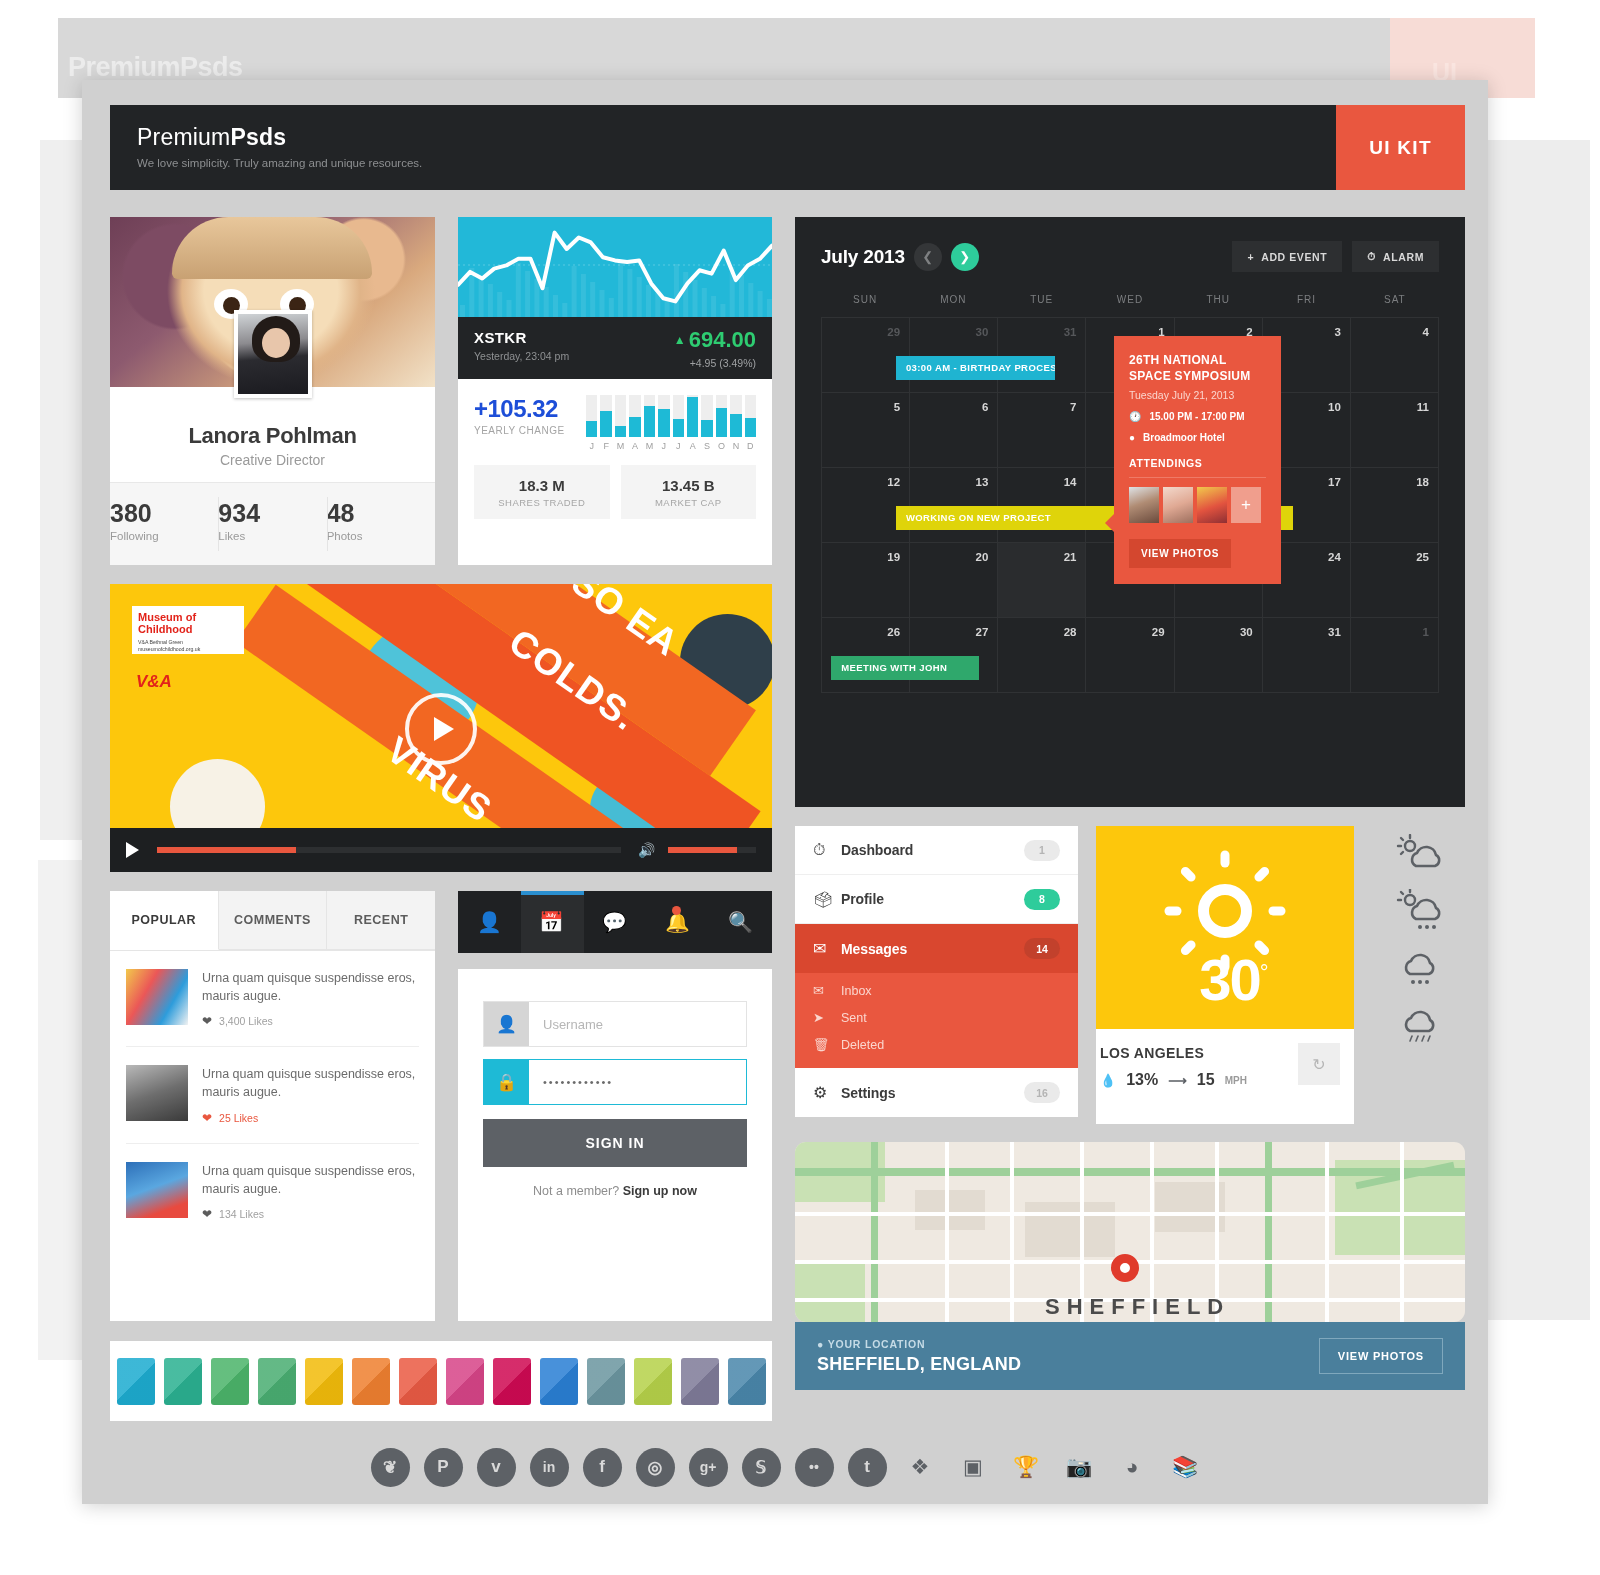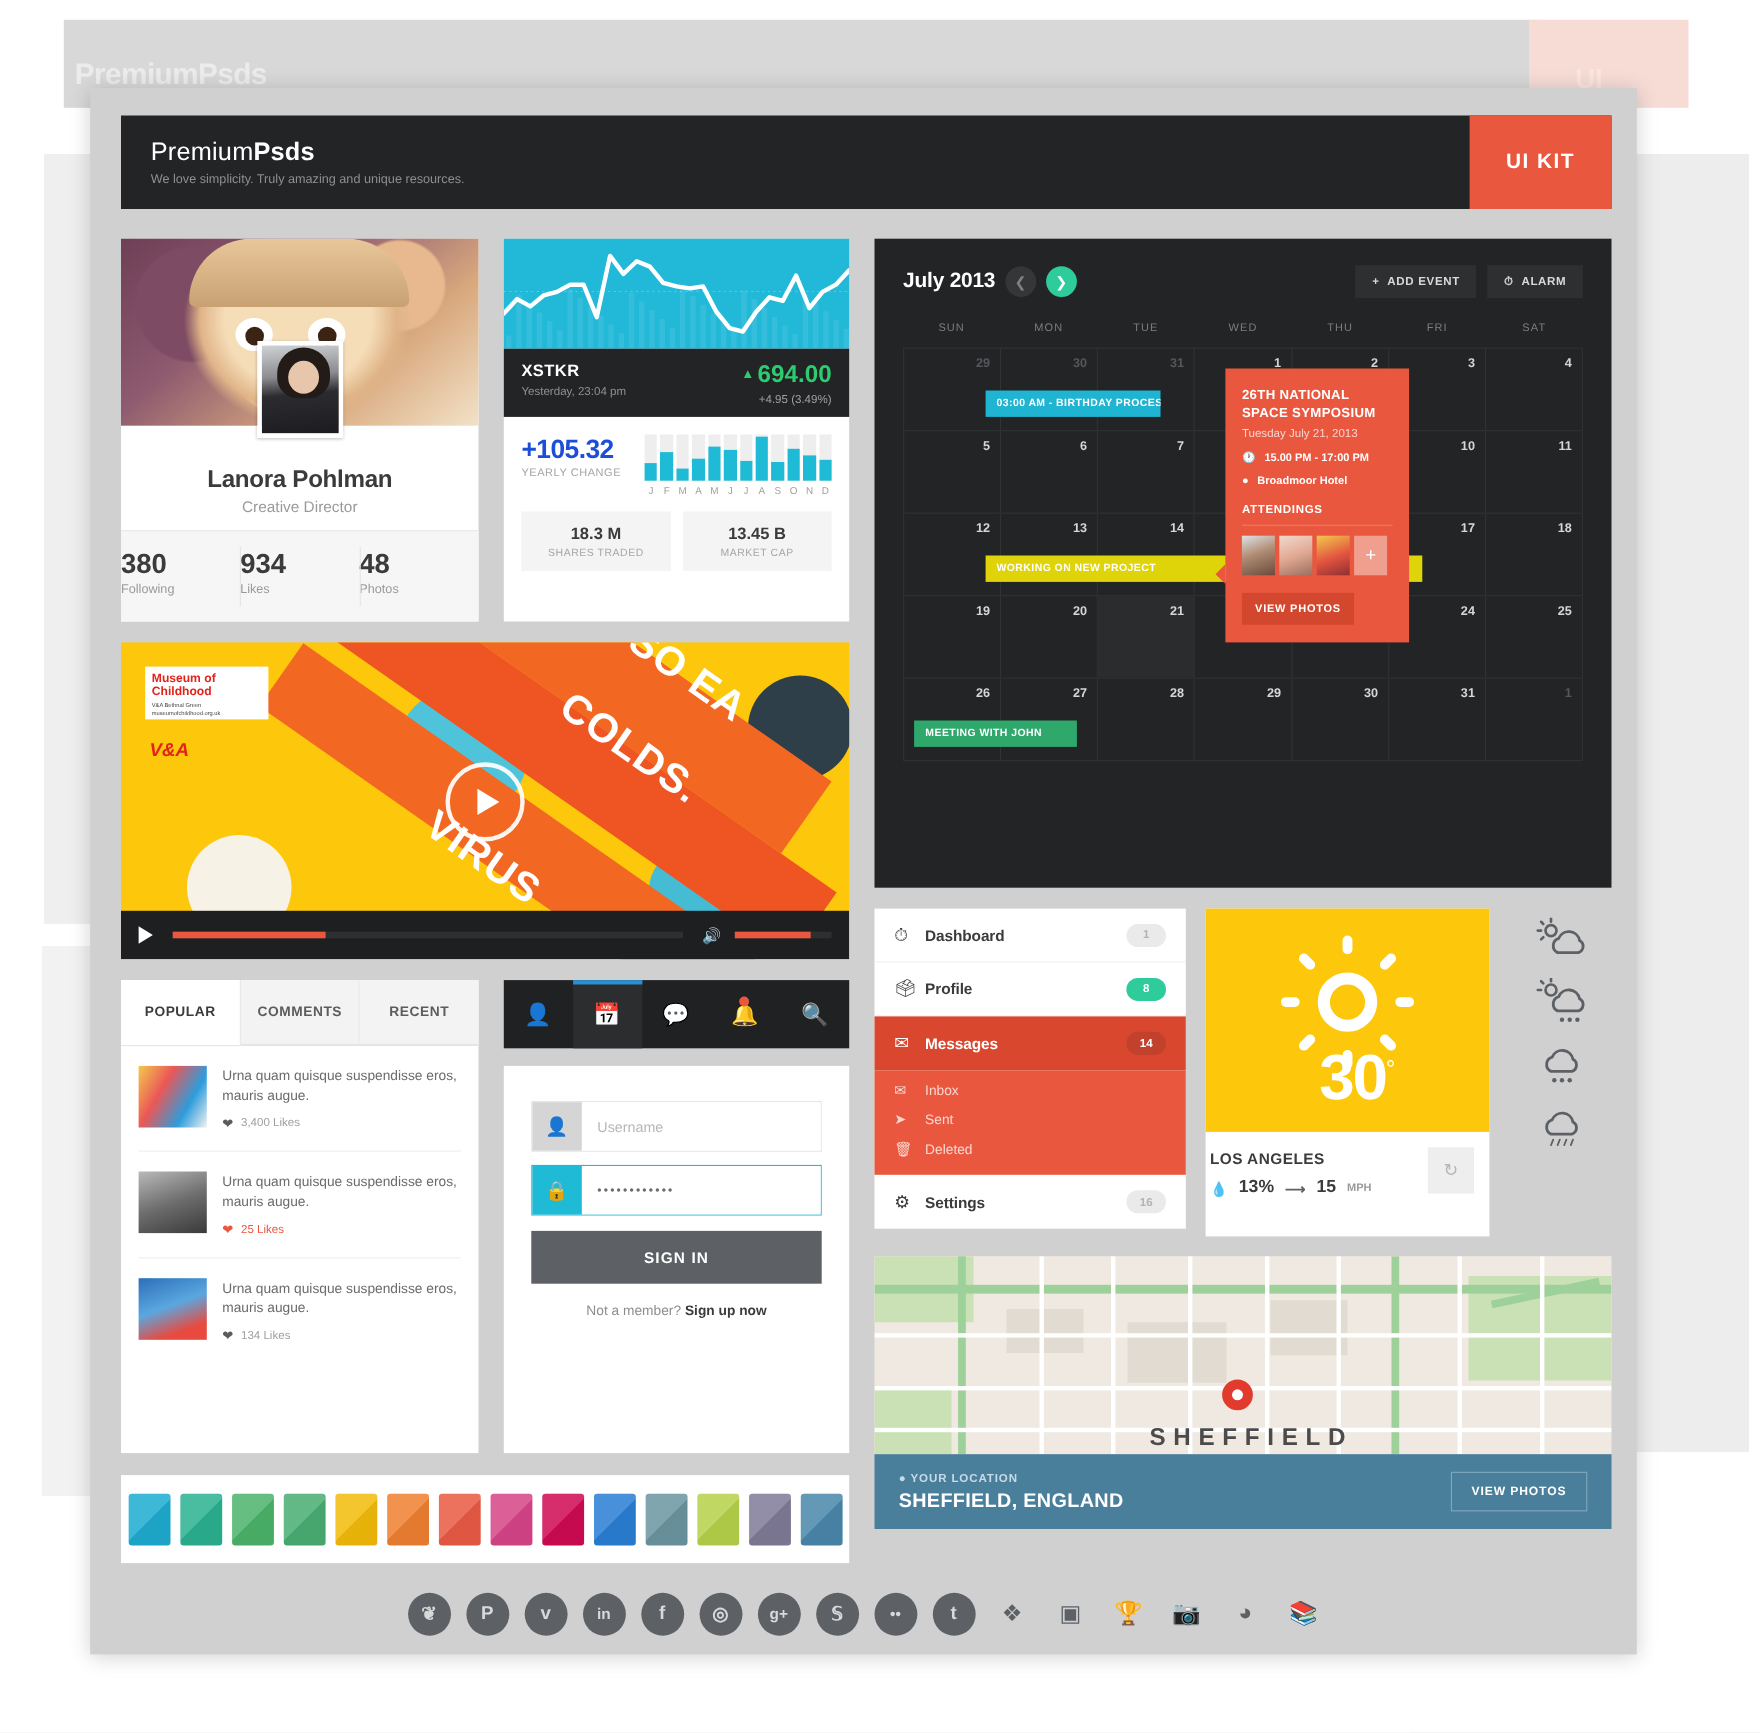--- a/index.html
+++ b/index.html
@@ -238,21 +238,21 @@
   .wstats { display:flex; align-items:center; gap:10px; margin-top:10px; font-size:16px; font-weight:bold; color:#3b3b3b;}
   .wstats .u { font-size:10px; color:#9a9a9a; font-weight:bold;}
   .wstats .g { color:#5d6166; font-size:13px;}
   .wrefresh { position:absolute; right:14px; top:14px; width:42px; height:42px; background:#eeeeee; color:#b6b6b6;
               display:flex; align-items:center; justify-content:center; font-size:16px;}
   .wicons { position:absolute; left:1290px; top:746px; width:95px; }
   .wicon { height:55px; display:flex; align-items:center; justify-content:center; color:#5d6166; margin-bottom:2px;}
 
   
   .map { position:absolute; left:713px; top:1062px; width:670px; height:180px; overflow:hidden;
-         background:#efe9e1; }
+         background:#efe9e1;border-radius:11px; }
   .maproad { position:absolute; background:#ffffff; }
   .mapgreen { position:absolute; background:#c9e1b4;}
   .mapmajor { position:absolute; background:#9ed09a;}
   .mapblock { position:absolute; background:#e2dbd1;}
   .mappin { position:absolute; left:316px; top:112px; width:28px; height:28px; background:#e03b2c;
             border-radius:50% 50% 50% 50%; transform:rotate(-45deg);}
   .mappin::after { content:""; position:absolute; left:9px; top:9px; width:10px; height:10px; background:#fff; border-radius:50%;}
   .maplabel { position:absolute; left:250px; top:152px; font-size:22px; font-weight:bold; color:#4b4b4b; letter-spacing:7px;}
   .mapbar { position:absolute; left:713px; top:1242px; width:670px; height:68px; background:#4a7f9c; display:flex; align-items:center; padding:0 22px;}
   .mb-left { flex:1;}

